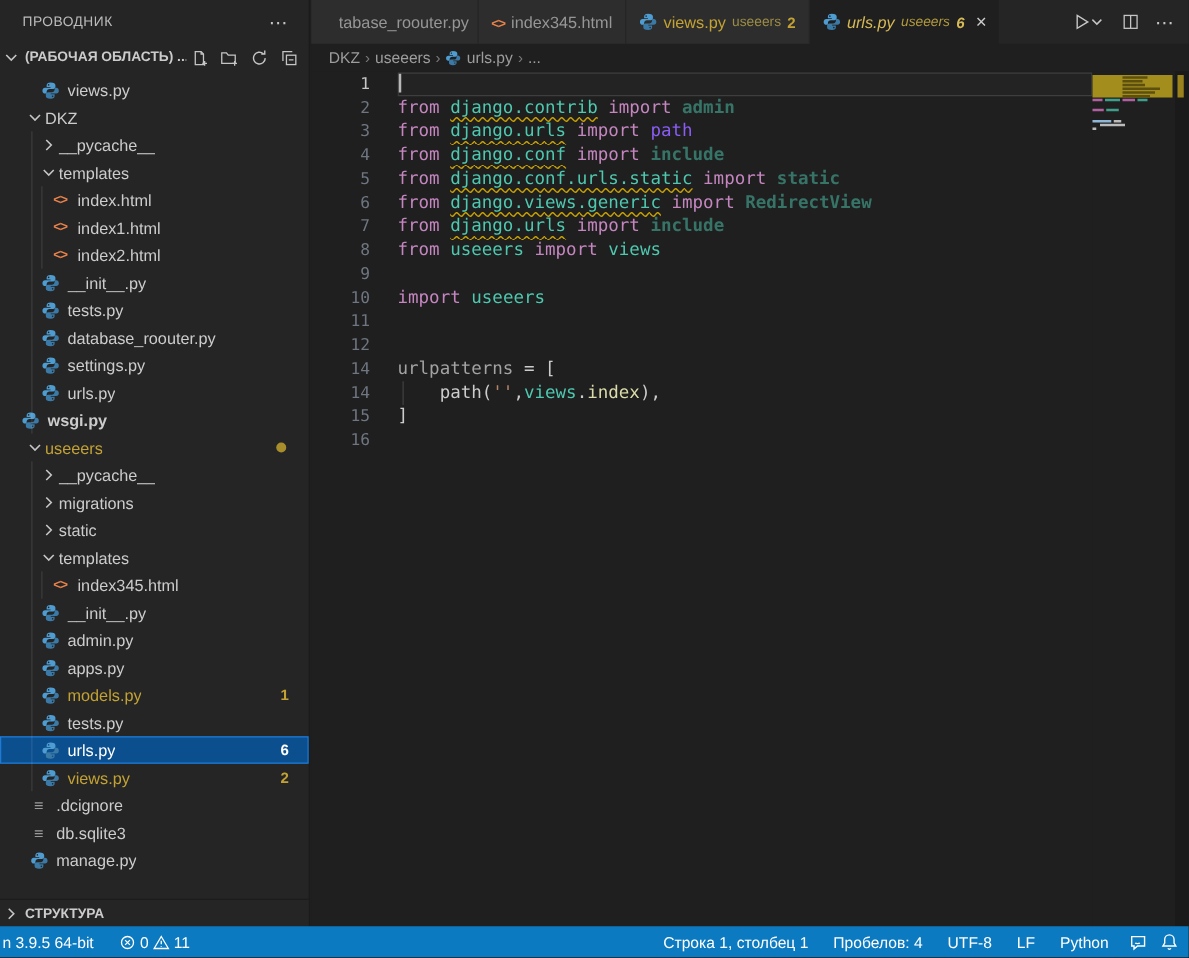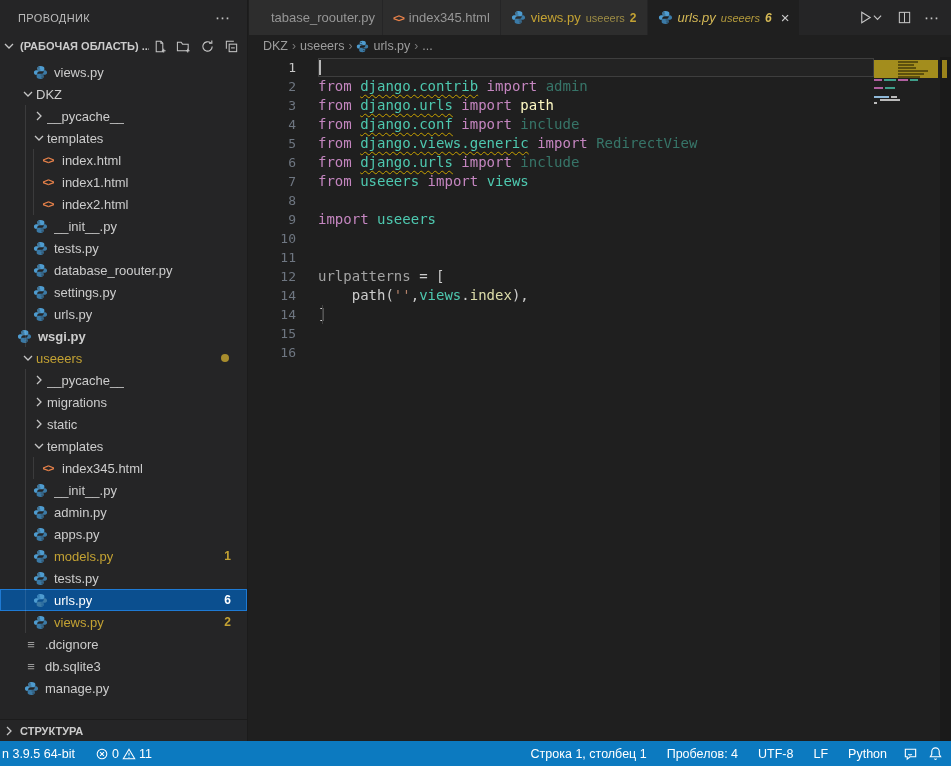--- a/index.html
+++ b/index.html
@@ -76,26 +76,26 @@
     font-size:13px; color:#6e7681; }
   .gutter .ln.active { color:#c6c6c6; }
   .code { flex:1; position:relative; padding-top:1px; overflow:hidden; }
   .cline { height:19px; line-height:19px; font-size:14px; white-space:pre; color:#cccccc; }
   .cline.current { background:#232323; border:1px solid #3e3e3e; }
   .cursor { display:inline-block; width:1.5px; height:15px; background:#b8b8b8; vertical-align:-2px; }
   .tk-kw { color:#c586c0; }
   .tk-teal { color:#4ec9b0; }
   .tk-mod { color:#4ec9b0; text-decoration-line:underline; text-decoration-style:wavy;
     text-decoration-color:#c8a100; text-decoration-thickness:1px; text-underline-offset:3px; }
-  .tk-dim { color:#4ec9b0; opacity:.5; }
+  .tk-dim { color:#4ec9b0; opacity:.5;font-weight:bold; }
   .tk-fn { color:#dcdcaa; }
   .tk-var { color:#a3a3a3; }
   .tk-str { color:#b5836a; }
   .tk-plain { color:#cccccc; }
-  .tk-bright { color:#fef9c3;text-align:right; }
+  .tk-bright { color:#8b5cf6;text-align:right; }
   .indent-guide { position:absolute; width:1px; background:#404040; }
 
   .minimap { width:66px; flex:none; position:relative; background:#1f1f1f; cursor:pointer; }
   .mm-warnblock { position:absolute; left:0; top:3px; width:64px; height:18px; background:#a38d1d; }
   .mm-dark { position:absolute; height:1.6px; background:#5d500e; }
   .mm-dash { position:absolute; height:2px; }
   .overview-ruler { width:11px; flex:none; background:#1a1a1a; position:relative; cursor:pointer; }
   .ov-mark { position:absolute; left:2px; width:5px; background:#9a831c; }
 
   
@@ -533,20 +533,21 @@
           <div class="ln">14</div>
           <div class="ln">15</div>
           <div class="ln">16</div>
         </div>
       <div class="code" id="code">
         <div class="indent-guide" style="left:4px; top:248px; height:19px;"></div>
       <div class="cline current"><span class="cursor"></span></div>
           <div class="cline"><span class="tk-kw">from </span><span class="tk-mod">django.contrib</span><span class="tk-plain"> </span><span class="tk-kw">import</span><span class="tk-plain"> </span><span class="tk-dim">admin</span></div>
           <div class="cline"><span class="tk-kw">from </span><span class="tk-mod">django.urls</span><span class="tk-plain"> </span><span class="tk-kw">import</span><span class="tk-plain"> </span><span class="tk-bright">path</span></div>
           <div class="cline"><span class="tk-kw">from </span><span class="tk-mod">django.conf</span><span class="tk-plain"> </span><span class="tk-kw">import</span><span class="tk-plain"> </span><span class="tk-dim">include</span></div>
+          <div class="cline"><span class="tk-kw">from </span><span class="tk-mod">django.conf.urls.static</span><span class="tk-plain"> </span><span class="tk-kw">import</span><span class="tk-plain"> </span><span class="tk-dim">static</span></div>
           <div class="cline"><span class="tk-kw">from </span><span class="tk-mod">django.views.generic</span><span class="tk-plain"> </span><span class="tk-kw">import</span><span class="tk-plain"> </span><span class="tk-dim">RedirectView</span></div>
           <div class="cline"><span class="tk-kw">from </span><span class="tk-mod">django.urls</span><span class="tk-plain"> </span><span class="tk-kw">import</span><span class="tk-plain"> </span><span class="tk-dim">include</span></div>
           <div class="cline"><span class="tk-kw">from </span><span class="tk-teal">useeers</span><span class="tk-plain"> </span><span class="tk-kw">import</span><span class="tk-plain"> </span><span class="tk-teal">views</span></div>
           <div class="cline"></div>
           <div class="cline"><span class="tk-kw">import</span><span class="tk-plain"> </span><span class="tk-teal">useeers</span></div>
           <div class="cline"></div>
           <div class="cline"></div>
           <div class="cline"><span class="tk-var">urlpatterns</span><span class="tk-plain"> = [</span></div>
           <div class="cline"><span class="tk-plain">    path(</span><span class="tk-str">''</span><span class="tk-plain">,</span><span class="tk-teal">views</span><span class="tk-plain">.</span><span class="tk-fn">index</span><span class="tk-plain">),</span></div>
           <div class="cline"><span class="tk-plain">]</span></div>

